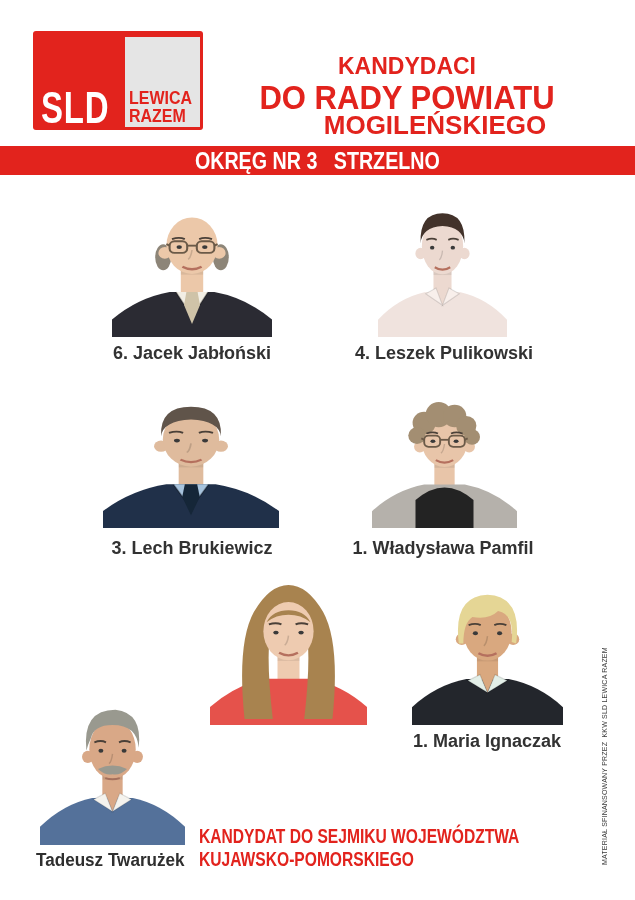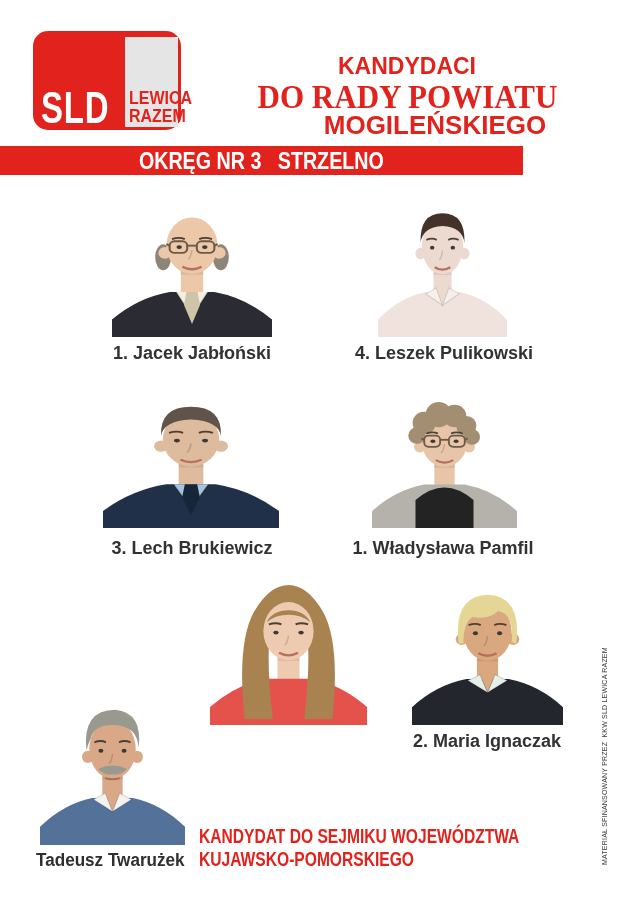--- a/index.html
+++ b/index.html
@@ -2,37 +2,37 @@
 <html style="--red: #e2231d;"><head>
 <meta charset="utf-8">
 <style>
   html,body{margin:0;padding:0;background:#888;}
   .page{
     position:relative;width:635px;height:900px;background:#ffffff;
     margin:0 auto;overflow:hidden;
     font-family:"Liberation Sans",sans-serif;
   }
   
-  .logo{position:absolute;left:33px;top:31px;width:148px;height:99px;background:var(--red);border-radius:15px;}
+  .logo{position:absolute;left:33px;top:31px;width:170px;height:99px;background:var(--red);border-radius:3px;}
   .logo-white{position:absolute;left:92px;top:6px;right:3px;bottom:3px;background:#e5e5e5;}
   .logo-lewica{position:absolute;left:4px;bottom:2px;color:var(--red);font-weight:bold;
     font-size:19px;line-height:18px;transform:scaleX(0.84);transform-origin:left bottom;white-space:nowrap;}
   .logo-sld{position:absolute;left:8px;bottom:0px;color:#fff;font-weight:bold;font-size:44px;line-height:44px;
     transform:scaleX(0.75);transform-origin:left bottom;letter-spacing:1px;}
   
   .hdr{position:absolute;left:207px;width:400px;text-align:center;white-space:pre;}
   .hdr span{display:inline-block;}
   .tagline{top:36px;font-size:14px;line-height:14px;color:#1b1b1b;font-weight:bold;}
   .tagline span{transform:scaleX(0.93);}
   .title1{top:53px;font-size:23px;line-height:27px;color:var(--red);font-weight:bold;}
-  .title2{top:81px;font-size:33px;line-height:33px;color:var(--red);font-weight:bold;font-family:Liberation Serif, serif;}
+  .title2{top:81px;font-size:33px;line-height:33px;color:var(--red);font-weight:bold;}
   .title2 span{transform:scaleX(0.94);}
   .title3{top:112px;font-size:26px;line-height:26px;color:var(--red);font-weight:bold;margin-left:28px;}
   
-  .banner{position:absolute;left:0;top:146px;width:523px;height:29px;background:var(--red);
+  .banner{position:absolute;left:0;top:146px;width:635px;height:29px;background:var(--red);
     text-align:center;white-space:pre;}
   .banner span{display:inline-block;color:#fff;font-weight:bold;font-size:24px;line-height:29px;
     transform:scaleX(0.82);}
   
   .photo{position:absolute;}
   .photo svg{display:block;width:100%;height:100%;}
   .p1{left:112px;top:192px;width:160px;height:145px;}
   .p2{left:378px;top:193px;width:129px;height:144px;}
   .p3{left:103px;top:387px;width:176px;height:141px;}
   .p4{left:372px;top:388px;width:145px;height:140px;}
@@ -209,25 +209,25 @@
         <path d="M31,45 Q27,13 50,12 Q73,13 69,45 L66,44 Q68,25 57,23 Q51,29 40,27 Q34,31 34,45 Z" fill="#e5d695"></path>
         <path d="M37.5,32.5 Q42,30.8 45.5,32.5" stroke="#4a4038" stroke-width="1.3" fill="none"></path>
         <path d="M54.5,32.5 Q58,30.8 62.5,32.5" stroke="#4a4038" stroke-width="1.3" fill="none"></path>
         <ellipse cx="42" cy="38" rx="1.7" ry="1.3" fill="#3a3a3a"></ellipse>
         <ellipse cx="58" cy="38" rx="1.7" ry="1.3" fill="#3a3a3a"></ellipse>
         <path d="M50,40 Q49.4,45 47.6,46.5" stroke="rgba(0,0,0,0.15)" stroke-width="1" fill="none"></path>
         <path d="M44,51.5 Q50,55 56,51.5" stroke="#b5705e" stroke-width="1.6" fill="none"></path>
       </svg>
     </div>
 
-  <div class="cname n1">1. Jacek Jabłoński</div>
+  <div class="cname n1">6. Jacek Jabłoński</div>
   <div class="cname n2">4. Leszek Pulikowski</div>
   <div class="cname n3">3. Lech Brukiewicz</div>
   <div class="cname n4">1. Władysława Pamfil</div>
-  <div class="cname n6">2. Maria Ignaczak</div>
+  <div class="cname n6">1. Maria Ignaczak</div>
 
   <div class="photo p7">
       <svg viewBox="0 0 100 100" preserveAspectRatio="none" xmlns="http://www.w3.org/2000/svg">
         <rect x="43" y="52" width="14" height="20" fill="#d9a887"></rect>
         <rect x="43" y="52" width="14" height="5" fill="rgba(0,0,0,0.08)"></rect>
         <path d="M0,100 L0,88 Q16,73 36,69 L64,69 Q84,73 100,88 L100,100 Z" fill="#54719a"></path>
         <path d="M45,66 L50,78 L55,66 Z" fill="#d9a887"></path>
         <path d="M37,70 L45,66 L50,78 Z" fill="#f5f3ee" stroke="rgba(0,0,0,0.12)" stroke-width="0.8"></path>
         <path d="M63,70 L55,66 L50,78 Z" fill="#f5f3ee" stroke="rgba(0,0,0,0.12)" stroke-width="0.8"></path>
         <circle cx="33" cy="42" r="4" fill="#d9a887"></circle>

